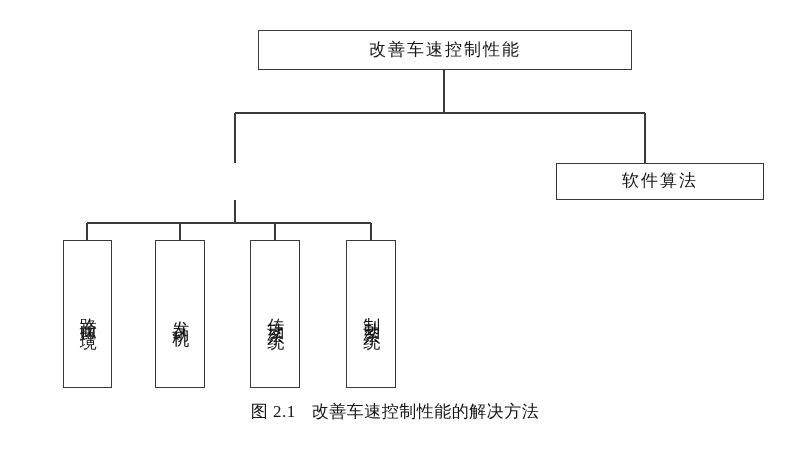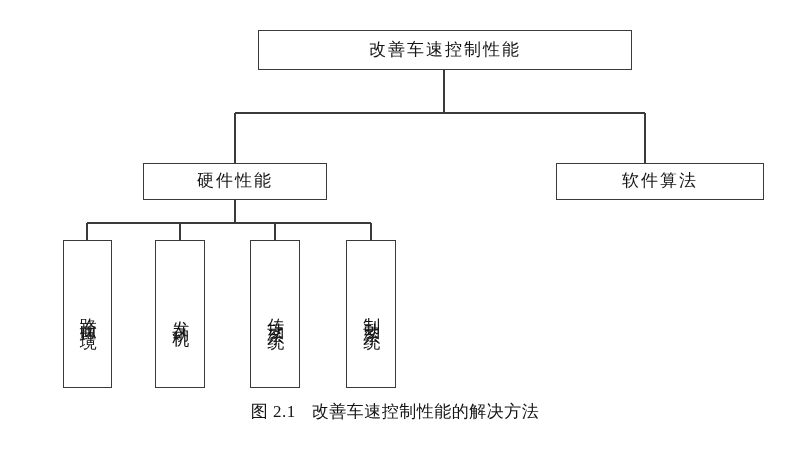--- a/index.html
+++ b/index.html
@@ -89,23 +89,20 @@
       <line x1="180" y1="223" x2="180" y2="240"></line>
       <line x1="275" y1="223" x2="275" y2="240"></line>
       <line x1="371" y1="223" x2="371" y2="240"></line>
     </g>
   </svg>
 
   <div class="node-box horizontal" id="node-root" style="left:258px; top:30px; width:374px; height:40px;">
     <span class="node-label">改善车速控制性能</span>
   </div>
 
-  <div class="node-box horizontal" id="node-hardware" style="left:143px; top:163px; width:184px; height:37px;">
-    <span class="node-label">硬件性能</span>
-  </div>
 
   <div class="node-box horizontal" id="node-software" style="left:556px; top:163px; width:208px; height:37px;">
     <span class="node-label">软件算法</span>
   </div>
 
   <div class="node-box vertical" id="node-road-environment" style="left:63px; top:240px; width:49px; height:148px;">
     <span class="node-label">路面环境</span>
   </div>
 
   <div class="node-box vertical" id="node-engine" style="left:155px; top:240px; width:50px; height:148px;">

